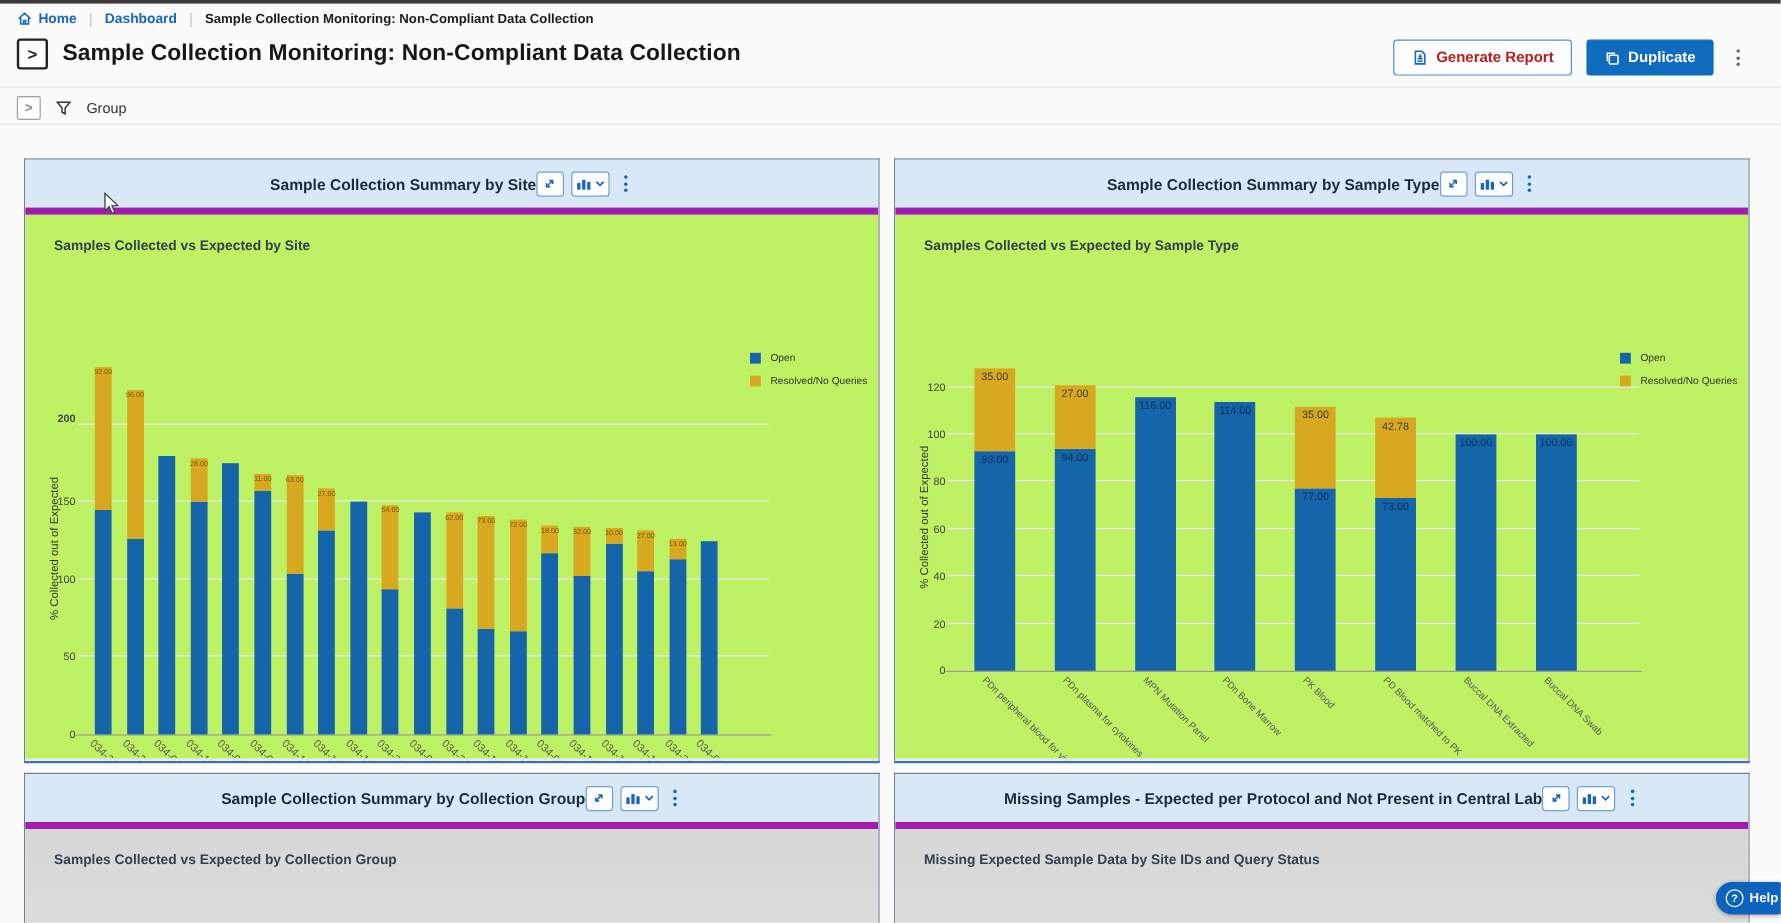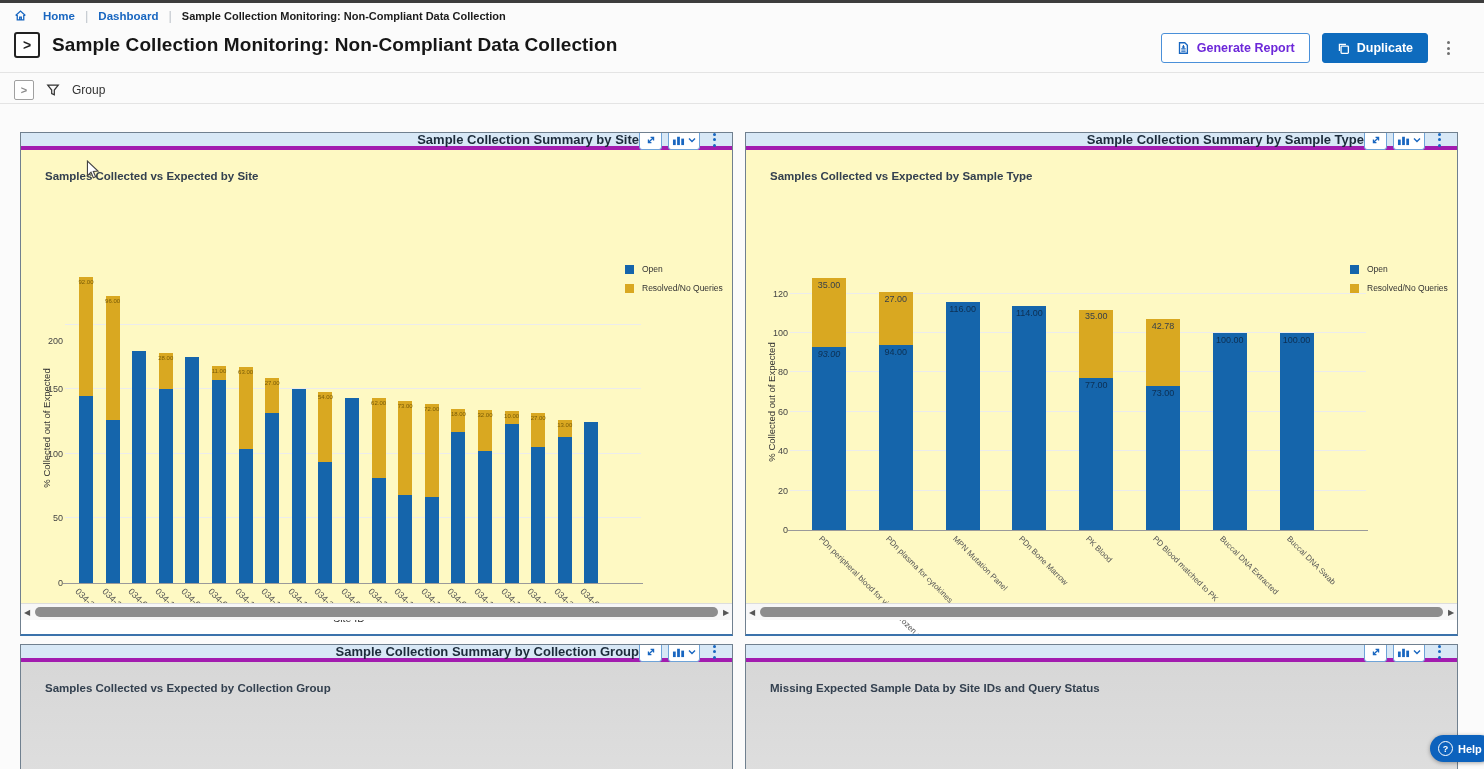--- a/index.html
+++ b/index.html
@@ -5,53 +5,53 @@
   html,body{margin:0;padding:0;}
   body{
     width:1484px;height:769px;overflow:hidden;position:relative;
     background:#fbfbfb;font-family:"Liberation Sans","DejaVu Sans",sans-serif;
     -webkit-font-smoothing:antialiased;
   }
   .topstrip{position:absolute;left:0;top:0;width:1484px;height:3px;background:#3d3d3d;}
 
   
   .crumbs{position:absolute;left:14px;top:8px;display:flex;align-items:center;gap:10px;font-size:11.5px;}
-  .crumb-link{display:flex;align-items:center;gap:16px;color:#1866c0;font-weight:600;cursor:pointer;text-decoration:none;}
+  .crumb-link{display:flex;align-items:center;gap:5px;color:#1866c0;font-weight:600;cursor:pointer;text-decoration:none;}
   .crumb-sep{color:#c0c6cc;font-weight:400;font-size:13px;}
   .crumb-current{color:#1b1b1b;font-weight:700;font-size:11px;}
 
   
   .title-row{position:absolute;left:14px;top:32px;display:flex;align-items:center;gap:12px;}
   .boxicon{width:22px;height:22px;border:2px solid #222;border-radius:3px;display:flex;align-items:center;justify-content:center;
     font-weight:700;font-size:14px;color:#222;background:#fff;cursor:pointer;}
   .page-title{font-size:19px;font-weight:700;color:#161616;letter-spacing:.1px;}
   .toolbar{position:absolute;right:28px;top:33px;display:flex;align-items:center;gap:12px;}
   .btn{display:flex;align-items:center;gap:7px;height:30px;padding:0 14px;border-radius:3px;font-size:12.5px;font-weight:600;cursor:pointer;border:1px solid transparent;}
-  .btn.outline{background:#fff;border-color:#4a90d9;color:#6d28d9;}
+  .btn.outline{background:#fff;border-color:#4a90d9;color:#b91c1c;}
   .btn.solid{background:#0e6bbd;border-color:#0e6bbd;color:#fff;}
   .kebab{display:flex;flex-direction:column;gap:2.5px;align-items:center;justify-content:center;width:16px;height:24px;background:none;border:none;cursor:pointer;padding:0;}
   .kebab i{width:3px;height:3px;border-radius:50%;background:#6f6f6f;display:block;}
   .kebab.blue i{background:#1866c0;}
 
   .hr1{position:absolute;left:0;top:72px;width:1484px;height:1px;background:#e4e4e4;}
   .hr2{position:absolute;left:0;top:103px;width:1484px;height:1px;background:#e4e4e4;}
 
   
   .filter-row{position:absolute;left:14px;top:80px;display:flex;align-items:center;gap:12px;}
   .miniexpand{width:18px;height:18px;border:1px solid #a0a0a0;border-radius:2px;background:#fff;color:#8a8a8a;
     font-size:11px;font-weight:700;display:flex;align-items:center;justify-content:center;cursor:pointer;}
   .filter-label{font-size:12px;color:#333;}
 
   
   .panel{position:absolute;width:713px;height:504px;background:#fff;border:1px solid #70808f;border-bottom:2px solid #3a72ab;box-sizing:border-box;overflow:hidden;}
-  .phead{height:17px;background:#d8e8f6;border-bottom:4px solid #a21caf;display:flex;align-items:center;justify-content:flex-end;padding:0 10px 0 12px;box-sizing:border-box;}
+  .phead{height:46px;background:#d8e8f6;border-bottom:6px solid #a21caf;display:flex;align-items:center;justify-content:center;padding:0 10px 0 12px;box-sizing:border-box;}
   .phead h2{margin:0;font-size:13px;font-weight:700;color:#1c2b3a;}
   .ptools{display:flex;align-items:center;gap:6px;}
   .tool{height:21px;min-width:23px;background:#fff;border:1px solid #6ea3d8;border-radius:3px;display:flex;align-items:center;justify-content:center;gap:3px;cursor:pointer;padding:0 3px;}
-  .chart-area{position:relative;width:100%;height:470px;background:#fef9c3;}
+  .chart-area{position:relative;width:100%;height:470px;background:#bef264;}
   .gray .chart-area{background:linear-gradient(180deg,#d7d7d7 0%,#e4e4e4 45%,#efefef 100%);}
   .subtitle{position:absolute;left:24px;top:20px;font-size:11.5px;font-weight:700;color:#33404f;}
 
   
   .plot{position:absolute;}
   .grid{position:absolute;left:-4px;right:-12px;height:1px;background:#ececec;}
   .baseline{position:absolute;left:-6px;right:-14px;bottom:-1px;height:1px;background:#9a9a9a;}
   .ytick{position:absolute;left:-42px;width:36px;text-align:right;font-size:9px;color:#444;}
   .ylab{position:absolute;left:-23px;top:50%;transform:translate(-50%,-50%) rotate(-90deg);white-space:nowrap;font-size:9.5px;color:#333;}
   .bar{position:absolute;}
@@ -177,21 +177,21 @@
       <div class="baseline"></div>
       <div class="ylab">% Collected out of Expected</div>
     <div class="ytick" style="bottom: -5px;">0</div>
         <div class="grid" style="bottom: 64.5833px;"></div>
         <div class="ytick" style="bottom: 59.5833px;">50</div>
         <div class="grid" style="bottom: 129.167px;"></div>
         <div class="ytick" style="bottom: 124.167px;">100</div>
         <div class="grid" style="bottom: 193.75px;"></div>
         <div class="ytick" style="bottom: 188.75px;">150</div>
         <div class="grid" style="bottom: 258.333px;"></div>
-        <div class="ytick" style="bottom: 237px;">200</div>
+        <div class="ytick" style="bottom: 258px; font-weight: bold;">200</div>
         <div class="bar open" style="left: 10px; width: 14px; bottom: 0px; height: 187.3px;"></div>
         <div class="bar res" style="left: 10px; width: 14px; bottom: 187.3px; height: 118.8px;"></div>
         <div class="blabel rl" style="left: 2px; width: 30px; bottom: 298.1px;">92.00</div>
         <div class="xlab" style="left: 17px; top: 313px;"><span>034-3201</span></div>
         <div class="bar open" style="left: 36.6px; width: 14px; bottom: 0px; height: 162.8px;"></div>
         <div class="bar res" style="left: 36.6px; width: 14px; bottom: 162.8px; height: 124px;"></div>
         <div class="blabel rl" style="left: 28.6px; width: 30px; bottom: 278.8px;">96.00</div>
         <div class="xlab" style="left: 43.6px; top: 313px;"><span>034-2403</span></div>
         <div class="bar open" style="left: 63.2px; width: 14px; bottom: 0px; height: 232.5px;"></div>
         <div class="xlab" style="left: 70.2px; top: 313px;"><span>034-0705</span></div>
@@ -397,20 +397,21 @@
     </div>
   </header>
   <div class="chart-area">
     <div class="subtitle">Samples Collected vs Expected by Collection Group</div>
 
   </div>
 </section>
 
 <section class="panel gray" style="left:745px;top:644px;">
   <header class="phead">
+    <h2>Missing Samples - Expected per Protocol and Not Present in Central Lab</h2>
     <div class="ptools">
       <button class="tool">
         <svg width="12" height="12" viewBox="0 0 14 14" fill="none" stroke="#1866c0" stroke-width="1.5">
             <path d="M4 10 L10 4 M6.5 4 H10 V7.5 M7.5 10 H4 V6.5"></path>
           </svg>
       </button>
       <button class="tool">
         <svg width="13" height="12" viewBox="0 0 14 13" fill="#1866c0">
             <rect x="1" y="6" width="3" height="6"></rect>
             <rect x="5.5" y="3" width="3" height="9"></rect>

